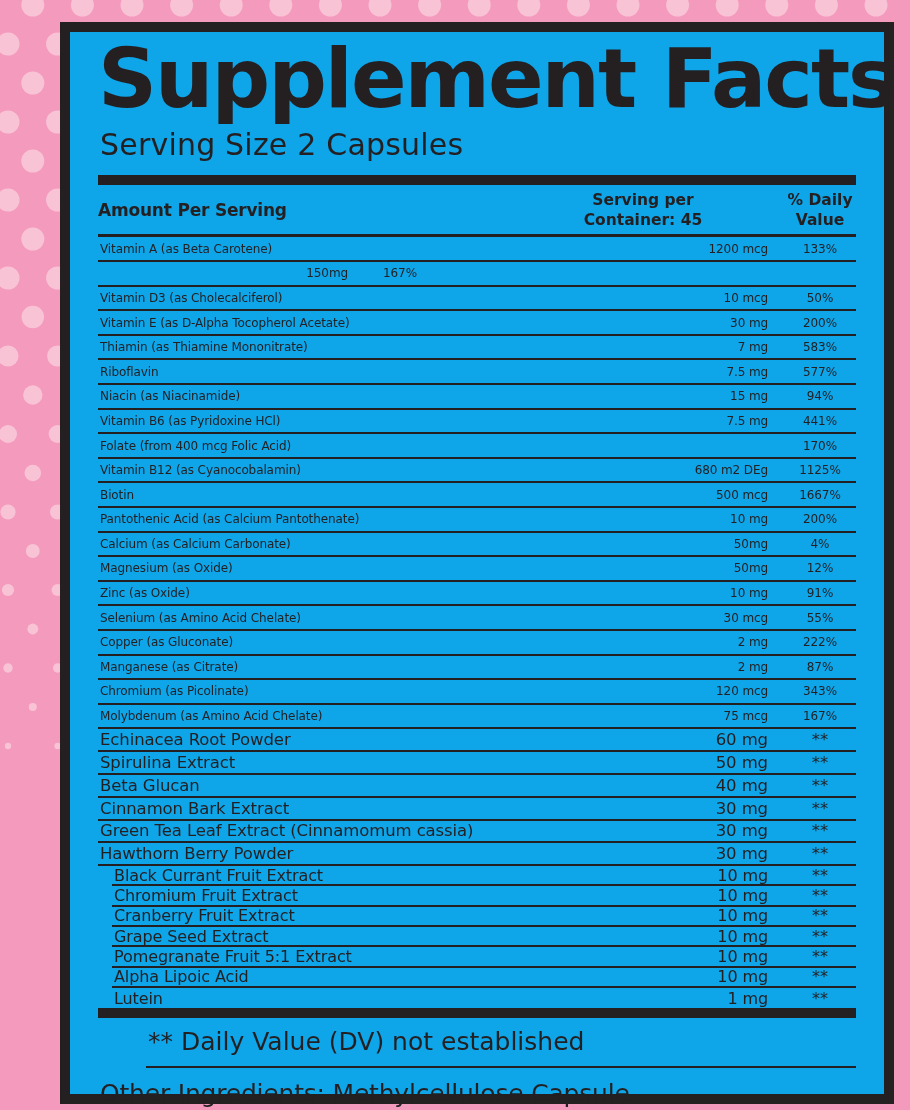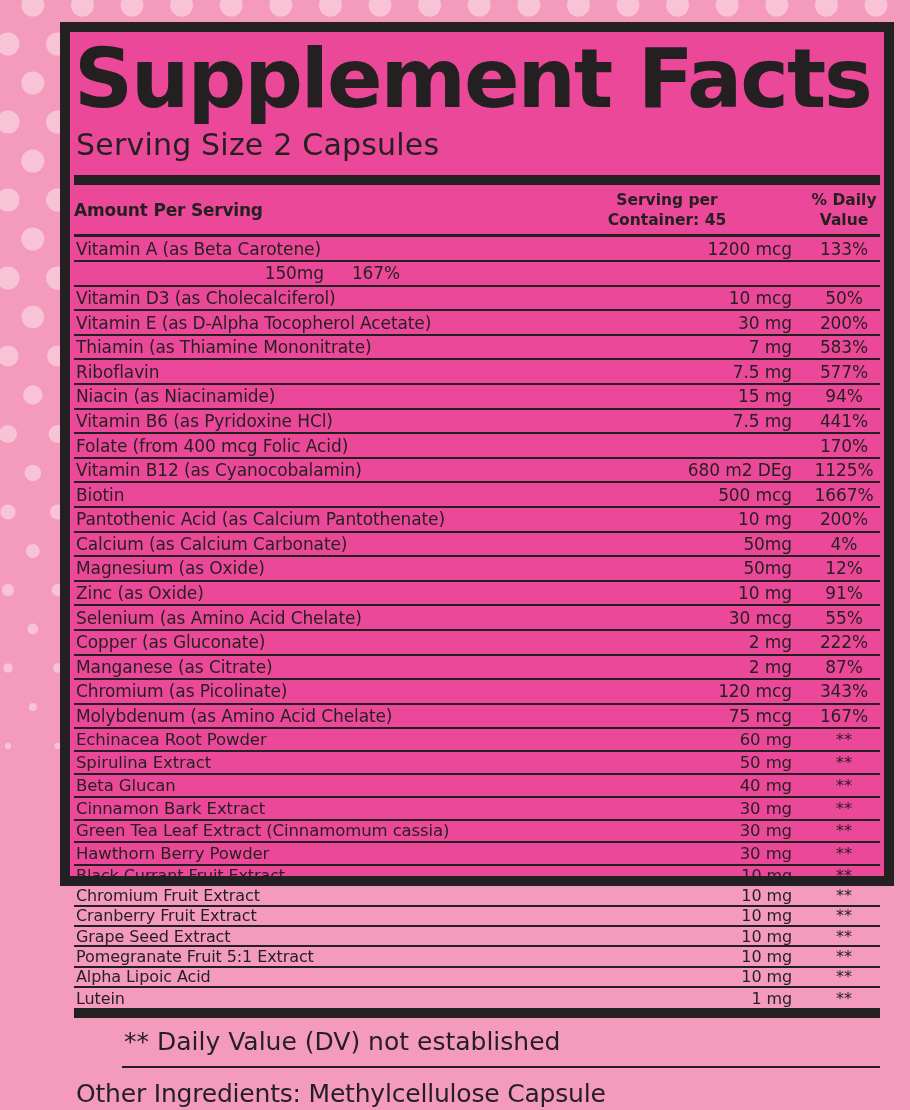--- a/index.html
+++ b/index.html
@@ -8,24 +8,24 @@
     overflow: hidden;
     background: #F49ABC;
     font-family: "DejaVu Sans", "Liberation Sans", sans-serif;
     color: #241F21;
   }
   .dots-layer {
     position: absolute; left: 0; top: 0; z-index: 0;
   }
   .panel {
     position: absolute; left: 60px; top: 22px;
-    width: 834px; height: 864px;
-    background: #ec4899;
+    width: 834px; height: 1082px;
+    background: #0ea5e9;
     border: 10px solid #241F21;
-    padding: 0 4px;
+    padding: 0 28px;
     z-index: 1;
   }
   .title {
     margin-top: 2px;
     font-size: 82px;
     font-weight: 700;
     letter-spacing: -2px;
     line-height: 1.1;
     white-space: nowrap;
   }
@@ -67,25 +67,25 @@
     font-size: 15.5px;
     font-weight: 700;
     line-height: 1.3;
   }
   .rows { width: 100%; }
   .row {
     display: flex;
     align-items: center;
     height: 24.6px;
     border-bottom: 2px solid #241F21;
-    font-size: 17px;
+    font-size: 12px;
     letter-spacing: -0.1px;
   }
   .row:nth-child(n+21) { height: 22.8px; font-size: 16.5px; }
-  .row:nth-child(n+27) { height: 20.3px; font-size: 16px; }
+  .row:nth-child(n+27) { height: 20.3px; font-size: 16px; margin-left: 14px; }
   .row:last-child { border-bottom: none; }
   .cell-name { flex: 1; padding-left: 2px; white-space: nowrap; }
   .cell-amount { width: 250px; text-align: right; white-space: nowrap; }
   .cell-dv { width: 88px; padding-left: 16px; text-align: center; white-space: nowrap; }
   .footnote {
     font-size: 25px;
     font-weight: 400;
     padding: 9px 0 10px 2px;
     border-bottom: 2px solid #241F21;
     margin-left: 48px;

